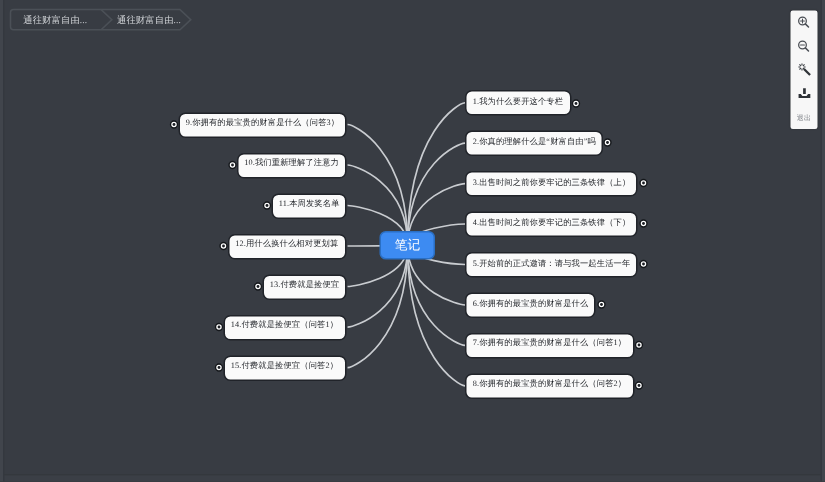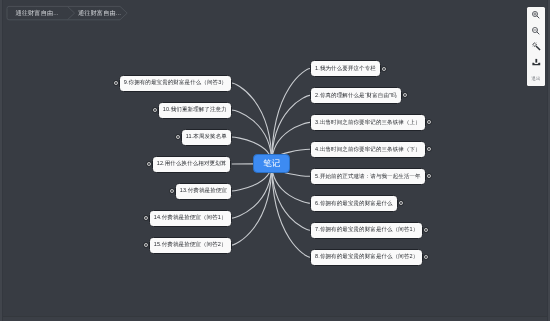--- a/index.html
+++ b/index.html
@@ -1,18 +1,18 @@
 <!DOCTYPE html>
 <html><head>
 <meta charset="utf-8">
 <style>
   html,body{margin:0;padding:0;}
   body{width:550px;height:321px;overflow:hidden;background:#383c43;
        font-family:"Liberation Sans",sans-serif;-webkit-font-smoothing:antialiased;}
-  #app{position:relative;width:550px;height:321px;background:#383c43;overflow:hidden;will-change:transform;}
+  #app{position:relative;width:550px;height:321px;background:#383c43;overflow:hidden;will-change:transform;font-family:Liberation Serif, serif;}
 
   
   #tabbar{position:absolute;left:0;top:0;width:550px;height:26px;}
   #tabsvg{position:absolute;left:0;top:0;}
   .tablabel{position:absolute;top:6.4px;height:13.4px;display:flex;align-items:center;
        font-size:6.2px;color:#d2d5d9;letter-spacing:.1px;white-space:nowrap;}
 
   
   #links{position:absolute;left:0;top:0;width:550px;height:321px;}
 

